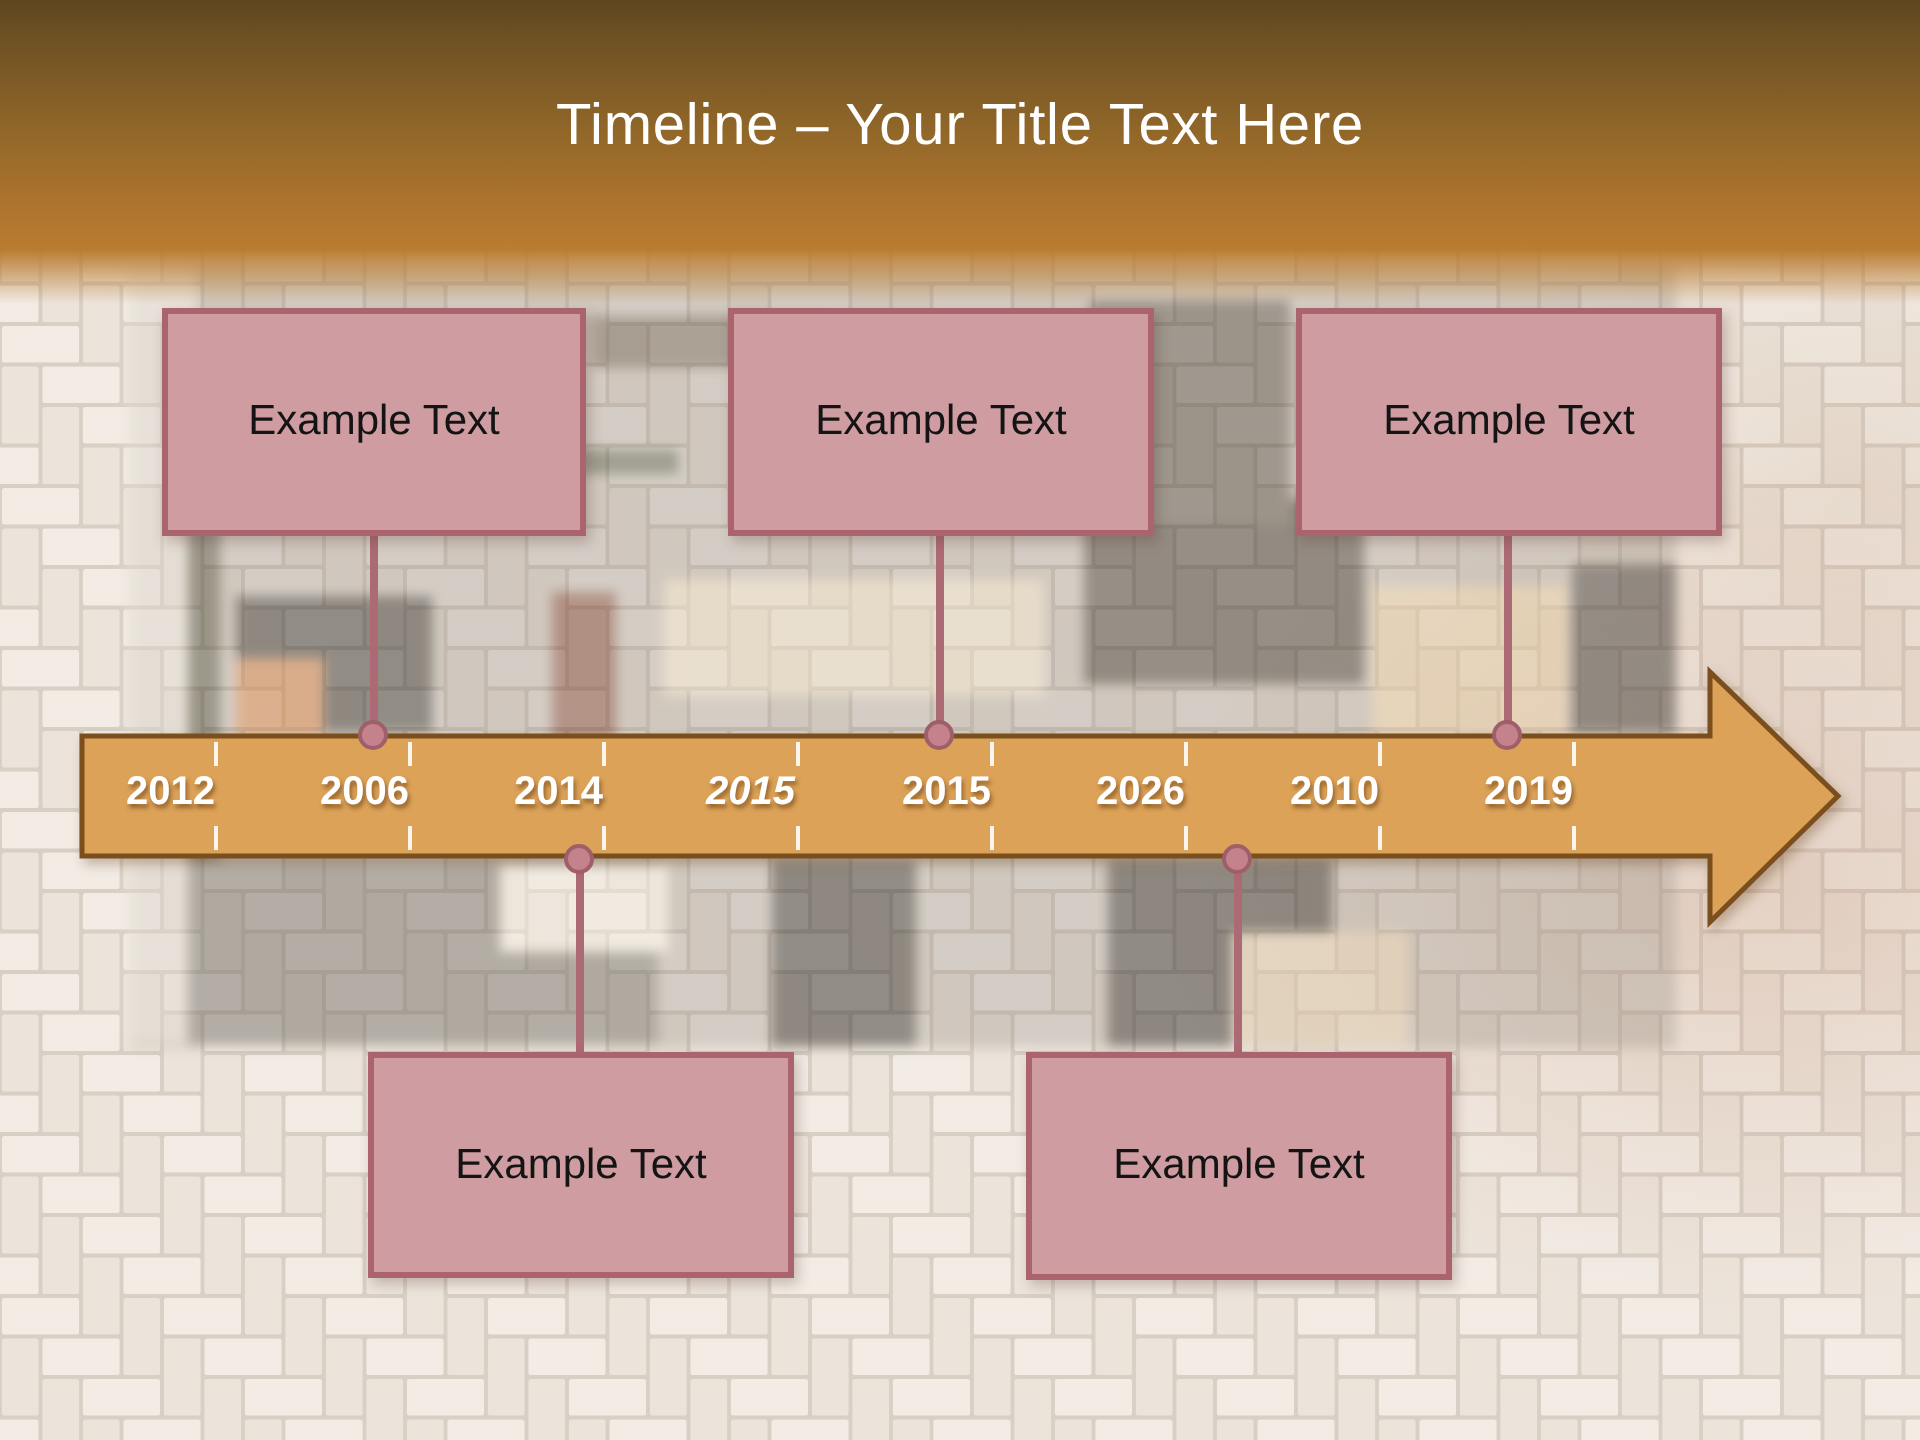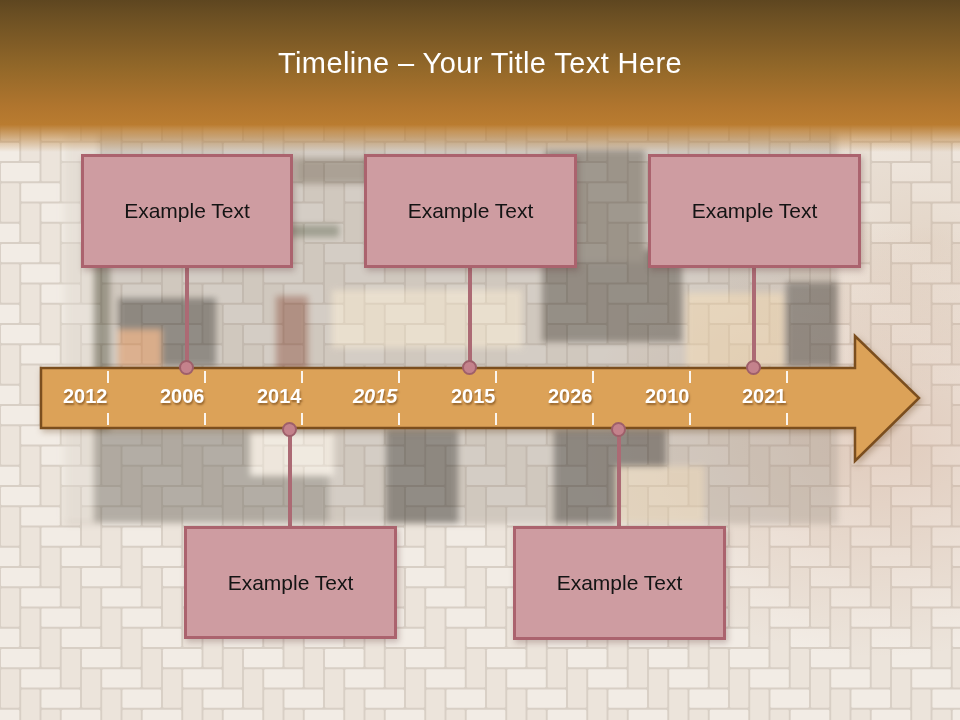--- a/index.html
+++ b/index.html
@@ -162,21 +162,21 @@
     </svg>
 
   <div id="year-labels">
       <div class="year-label" style="left: 63px;">2012</div>
       <div class="year-label" style="left: 160px;">2006</div>
       <div class="year-label" style="left: 257px;">2014</div>
       <div class="year-label" style="left: 353px; font-style: italic;">2015</div>
       <div class="year-label" style="left: 451px;">2015</div>
       <div class="year-label" style="left: 548px;">2026</div>
       <div class="year-label" style="left: 645px;">2010</div>
-      <div class="year-label" style="left: 742px;">2021</div>
+      <div class="year-label" style="left: 742px;">2019</div>
     </div>
 
   <div class="dot dot-a"></div>
   <div class="dot dot-b"></div>
   <div class="dot dot-c"></div>
   <div class="dot dot-d"></div>
   <div class="dot dot-e"></div>
 
   <div class="event-box box-a">
     <span class="label">Example Text</span>

